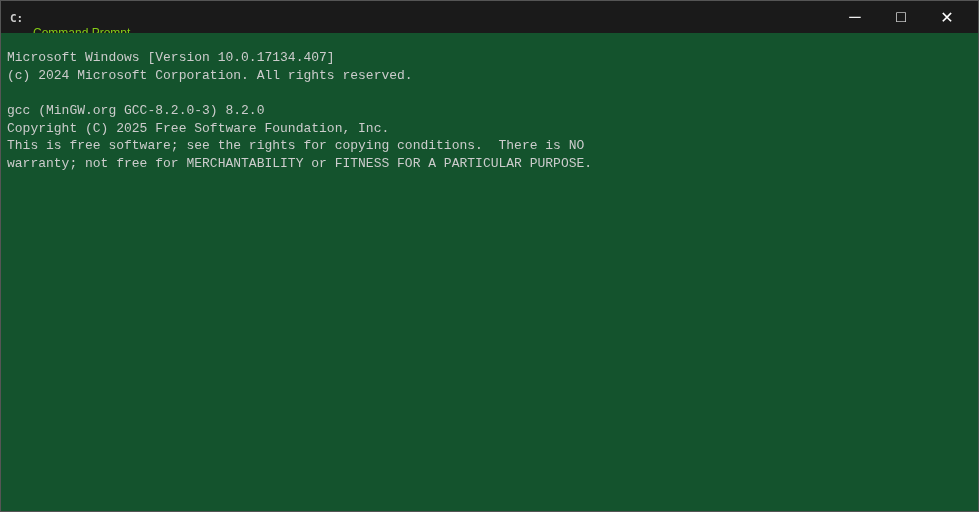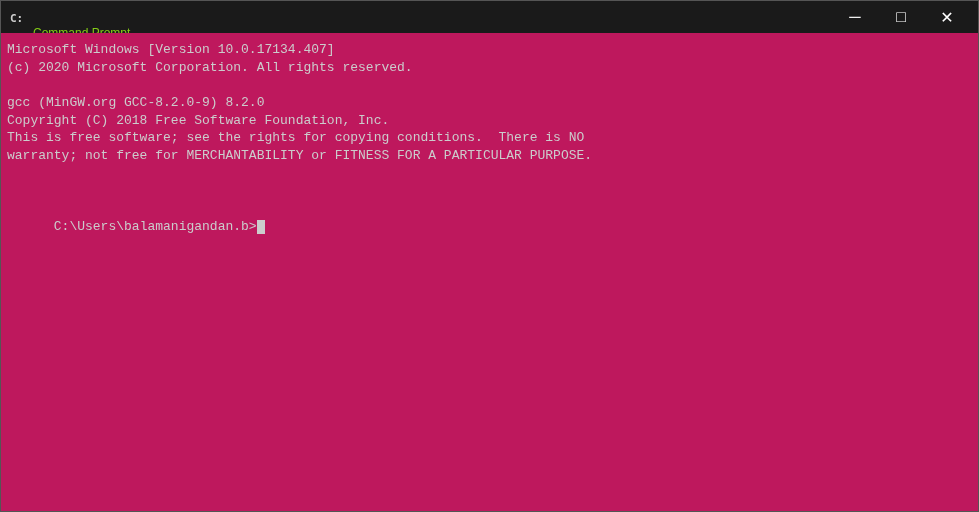--- a/index.html
+++ b/index.html
@@ -75,22 +75,22 @@
       color: #ffffff;
       font-size: 16px;
       cursor: pointer;
       background: transparent;
       border: none;
       outline: none;
     }
 
     .terminal-body {
       flex: 1;
-      background: #be185d;
-      padding: 8px 6px;
+      background: #14532d;
+      padding: 16px 6px;
       overflow: hidden;
       font-family: 'Consolas', 'Courier New', monospace;
       font-size: 13px;
       color: #cccccc;
       line-height: 1.35;
     }
 
     .terminal-line {
       white-space: pre-wrap;
       display: block;
@@ -135,25 +135,22 @@
     </div>
     <div class="title-bar-controls">
       <button class="title-bar-btn">─</button>
       <button class="title-bar-btn">□</button>
       <button class="title-bar-btn close">✕</button>
     </div>
   </div>
 
   <div class="terminal-body">
     <span class="terminal-line">Microsoft Windows [Version 10.0.17134.407]</span>
-    <span class="terminal-line">(c) 2020 Microsoft Corporation. All rights reserved.</span>
+    <span class="terminal-line">(c) 2024 Microsoft Corporation. All rights reserved.</span>
     <div class="empty-line"></div>
-    <span class="terminal-line">gcc (MinGW.org GCC-8.2.0-9) 8.2.0</span>
-    <span class="terminal-line">Copyright (C) 2018 Free Software Foundation, Inc.</span>
+    <span class="terminal-line">gcc (MinGW.org GCC-8.2.0-3) 8.2.0</span>
+    <span class="terminal-line">Copyright (C) 2025 Free Software Foundation, Inc.</span>
     <span class="terminal-line">This is free software; see the rights for copying conditions.  There is NO</span>
     <span class="terminal-line">warranty; not free for MERCHANTABILITY or FITNESS FOR A PARTICULAR PURPOSE.</span>
     <div class="empty-line"></div>
     <div class="empty-line"></div>
-    <span class="terminal-line">
-      <span class="cursor-line">C:\Users\balamanigandan.b&gt;</span><span class="cursor"></span>
-    </span>
   </div>
 </div>
 
 </body></html>

